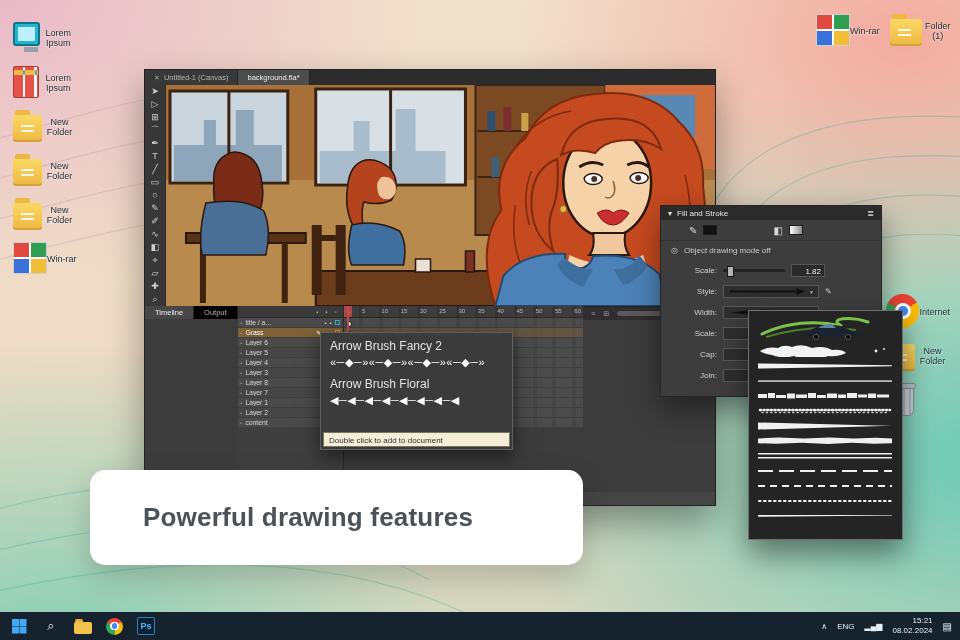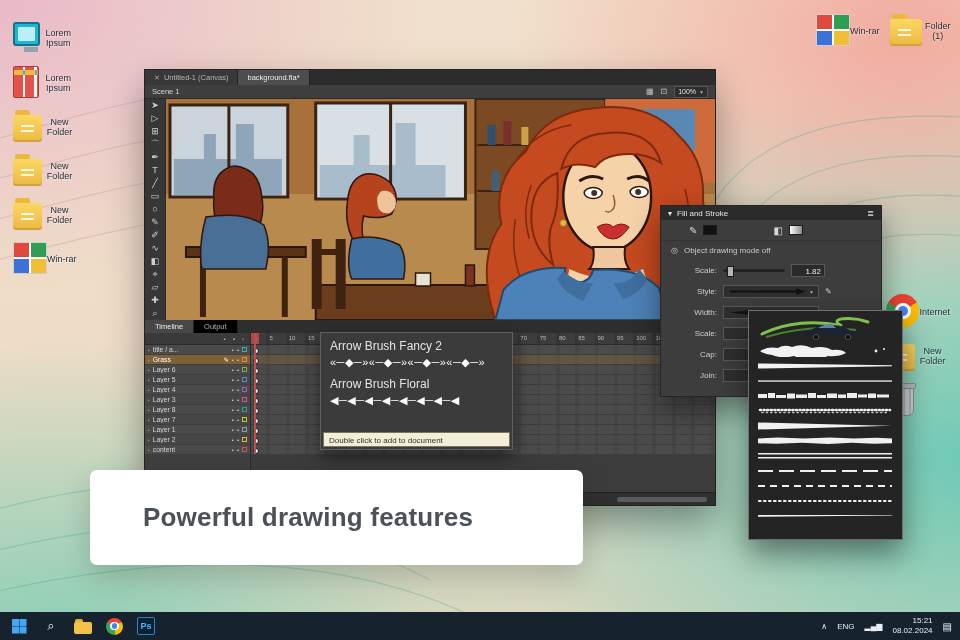--- a/index.html
+++ b/index.html
@@ -65,21 +65,21 @@
   .zoombox{display:flex;align-items:center;gap:3px;background:#2d2d2d;border:1px solid #585858;
     height:10px;padding:0 3px;font-size:7px;color:#e4e4e4}
   .za{font-size:5px;color:#a8a8a8}
   .wmain{display:flex;height:221px}
   #toolbar{width:20px;background:#373737;border-right:1px solid #2a2a2a;display:flex;flex-direction:column}
   .tool{width:20px;height:13px;line-height:13px;text-align:center;font-size:9px;color:#cfcfcf}
   .stage{flex:1;position:relative;background:#6e6e6e;overflow:hidden}
   .stage svg{position:absolute;inset:0;width:100%;height:100%}
 
   
-  .timeline{height:186px;display:flex;flex-direction:column;background:#3c3c3c}
+  .timeline{height:186px;display:flex;background:#3c3c3c}
   .tl-tabs{height:13px;background:#2e2e2e;display:flex;font-size:7.5px;color:#b2b2b2}
   .tl-tab{padding:0 10px;display:flex;align-items:center;background:#000000;border-right:1px solid #232323}
   .tl-tab.active{background:#474747;color:#ececec}
   .tl-body{flex:1;display:flex;min-height:0}
   .tl-left{width:105px;background:#3f3f3f;border-right:1px solid #2a2a2a;display:flex;flex-direction:column}
   .tl-lhead{height:11px;background:#3a3a3a;border-bottom:1px solid #2b2b2b;display:flex;justify-content:flex-end;
     gap:7px;padding-right:6px;align-items:center;font-size:6px;color:#bdbdbd}
   #layer-names{height:110px;overflow:hidden}
   .lrow{height:10px;display:flex;align-items:center;font-size:6.8px;color:#d6d6d6;padding:0 3px;gap:3px;
     background:#4a4a4a;border-bottom:1px solid #3e3e3e;box-sizing:border-box}
@@ -139,21 +139,21 @@
 
   
   #strokes-panel{position:absolute;left:748px;top:310px;width:155px;height:230px;background:#242424;
     border:1px solid #6f6f6f;box-shadow:0 14px 28px rgba(0,0,0,.45);z-index:4;padding:5px 7px;
     box-sizing:border-box;display:flex;flex-direction:column;gap:3px}
   .bs-row{height:12px}
   .bs-row svg{width:100%;height:100%;display:block}
   .bs-art{height:26px}
 
   
-  #banner{position:absolute;left:90px;top:470px;width:493px;height:95px;background:#fff;border-radius:7px;
+  #banner{position:absolute;left:90px;top:470px;width:493px;height:95px;background:#fff;border-radius:15px;
     box-shadow:0 12px 30px rgba(0,0,0,.18);display:flex;align-items:center;z-index:6}
   #banner h1{margin:0 0 0 53px;font-size:26px;color:#4b5158;font-weight:bold;letter-spacing:.2px}
 
   
   #taskbar{position:absolute;left:0;right:0;bottom:0;height:28px;background:#17222f;display:flex;
     align-items:center;z-index:10;padding:0 8px;box-sizing:border-box}
   #tb-icons{display:flex;align-items:center;gap:14px;padding-left:2px}
   .tbi{width:18px;height:18px;position:relative}
   .tbi-windows::before{content:'';position:absolute;left:2px;top:2px;width:6.5px;height:6.5px;background:#42a7f5;
     box-shadow:7.5px 0 0 #42a7f5,0 7.5px 0 #42a7f5,7.5px 7.5px 0 #42a7f5}
@@ -243,30 +243,20 @@
 
   <div id="app-window">
     <div class="tabbar">
       <div class="tab">
         <span class="tclose">✕</span>
         <span>Untitled-1 (Canvas)</span>
       </div>
       <div class="tab active">
         <span>background.fla*</span>
       </div>
-    </div>
-    <div class="editbar">
-      <span>Scene 1</span>
-      <span class="ebspacer"></span>
-      <span class="ebi">▦</span>
-      <span class="ebi">⊡</span>
-      <span class="zoombox">
-        <span>100%</span>
-        <span class="za">▼</span>
-      </span>
     </div>
     <div class="wmain">
       <div id="toolbar">
           <div class="tool">➤</div>
           <div class="tool">▷</div>
           <div class="tool">⊞</div>
           <div class="tool">⌒</div>
           <div class="tool">✒</div>
           <div class="tool">T</div>
           <div class="tool">╱</div>

